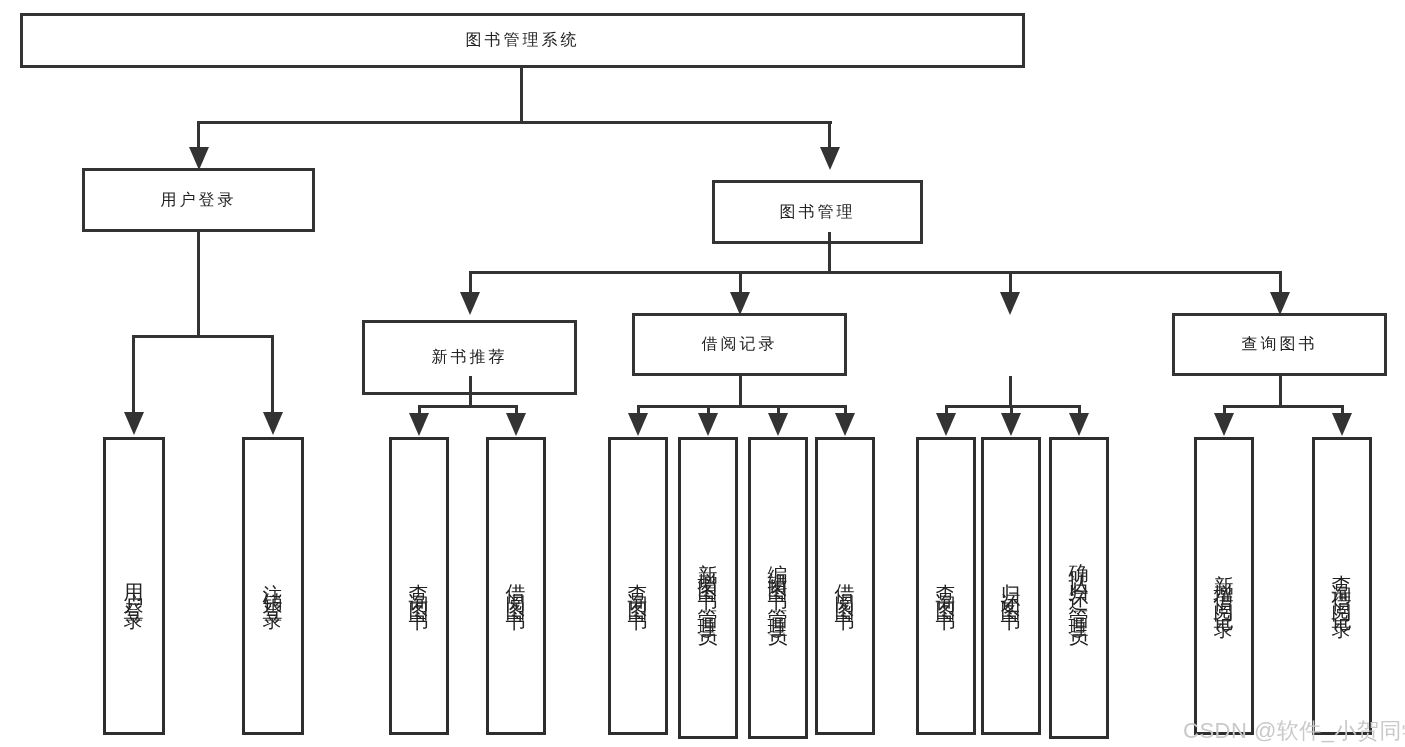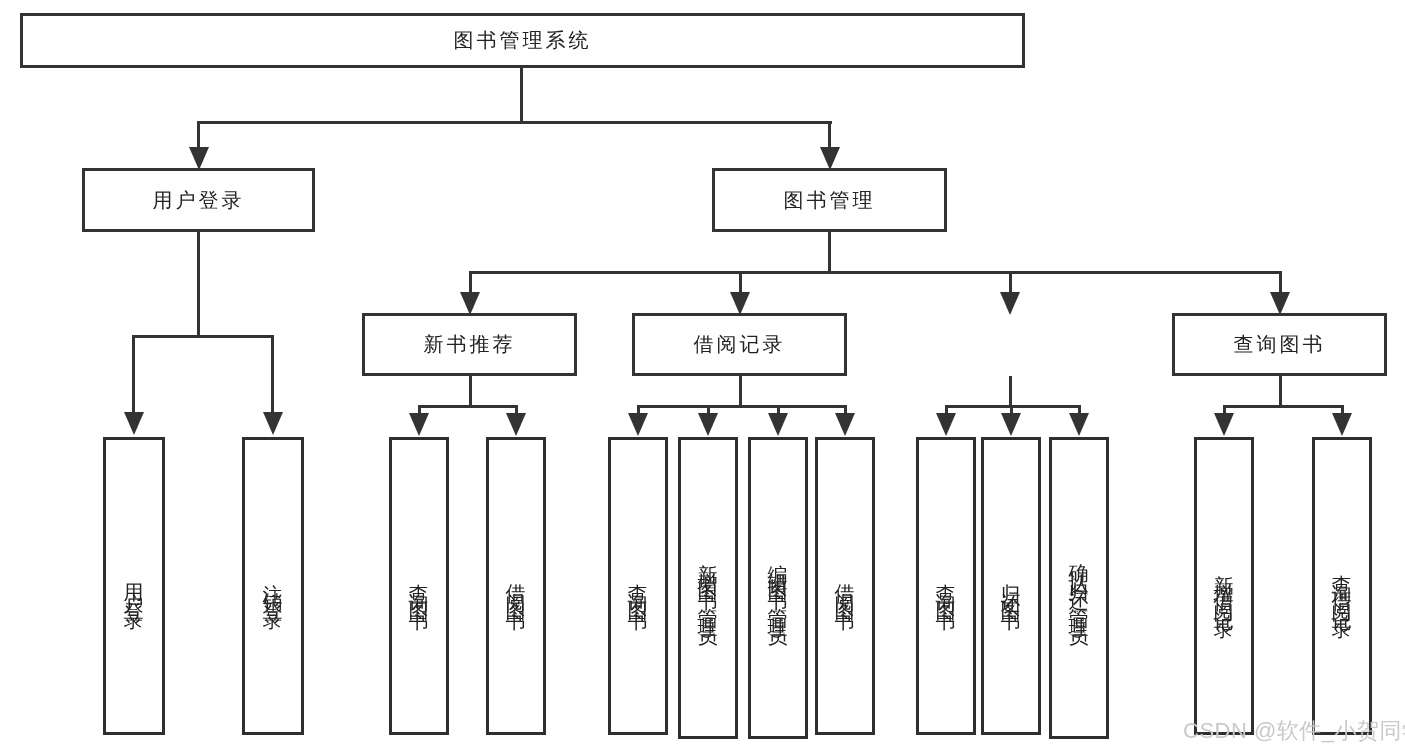--- a/index.html
+++ b/index.html
@@ -1,21 +1,21 @@
 <!DOCTYPE html>
 <html><head>
 <meta charset="utf-8">
 <style>
   html,body{margin:0;padding:0;background:#ffffff;}
   body{width:1405px;height:747px;position:relative;overflow:hidden;
        font-family:"Liberation Sans",sans-serif;color:#1f1f1f;}
   .canvas{position:absolute;left:0;top:0;width:1405px;height:747px;}
   .node{position:absolute;box-sizing:border-box;border:3px solid #333333;background:#ffffff;
         display:flex;align-items:center;justify-content:center;
-        font-size:20px;letter-spacing:3px;color:#222222;white-space:nowrap;}
+        font-size:16px;letter-spacing:3px;color:#222222;white-space:nowrap;}
   .leaf{position:absolute;box-sizing:border-box;border:3px solid #2e2e2e;background:#ffffff;
         display:flex;align-items:center;justify-content:center;}
   .leaf span{writing-mode:vertical-rl;text-orientation:mixed;
              font-size:20px;letter-spacing:9px;color:#222222;line-height:1;}
   .vline{position:absolute;width:3px;background:#333333;}
   .hline{position:absolute;height:3px;background:#333333;}
   .ahead{position:absolute;width:0;height:0;
          border-left:10px solid transparent;border-right:10px solid transparent;
          border-top:23px solid #333333;}
   .watermark{position:absolute;left:1183px;top:716px;font-size:22px;
@@ -27,25 +27,25 @@
 <div class="canvas">
 
   <div class="node" style="left:20px;top:13px;width:1005px;height:55px;">
     <span>图书管理系统</span>
   </div>
 
   <div class="node" style="left:82px;top:168px;width:233px;height:64px;">
     <span>用户登录</span>
   </div>
 
-  <div class="node" style="left:712px;top:168px;width:235px;height:64px;">
+  <div class="node" style="left:712px;top:180px;width:211px;height:64px;">
     <span>图书管理</span>
   </div>
 
-  <div class="node" style="left:362px;top:313px;width:215px;height:63px;">
+  <div class="node" style="left:362px;top:320px;width:215px;height:75px;">
     <span>新书推荐</span>
   </div>
 
   <div class="node" style="left:632px;top:313px;width:215px;height:63px;">
     <span>借阅记录</span>
   </div>
 
 
   <div class="node" style="left:1172px;top:313px;width:215px;height:63px;">
     <span>查询图书</span>

